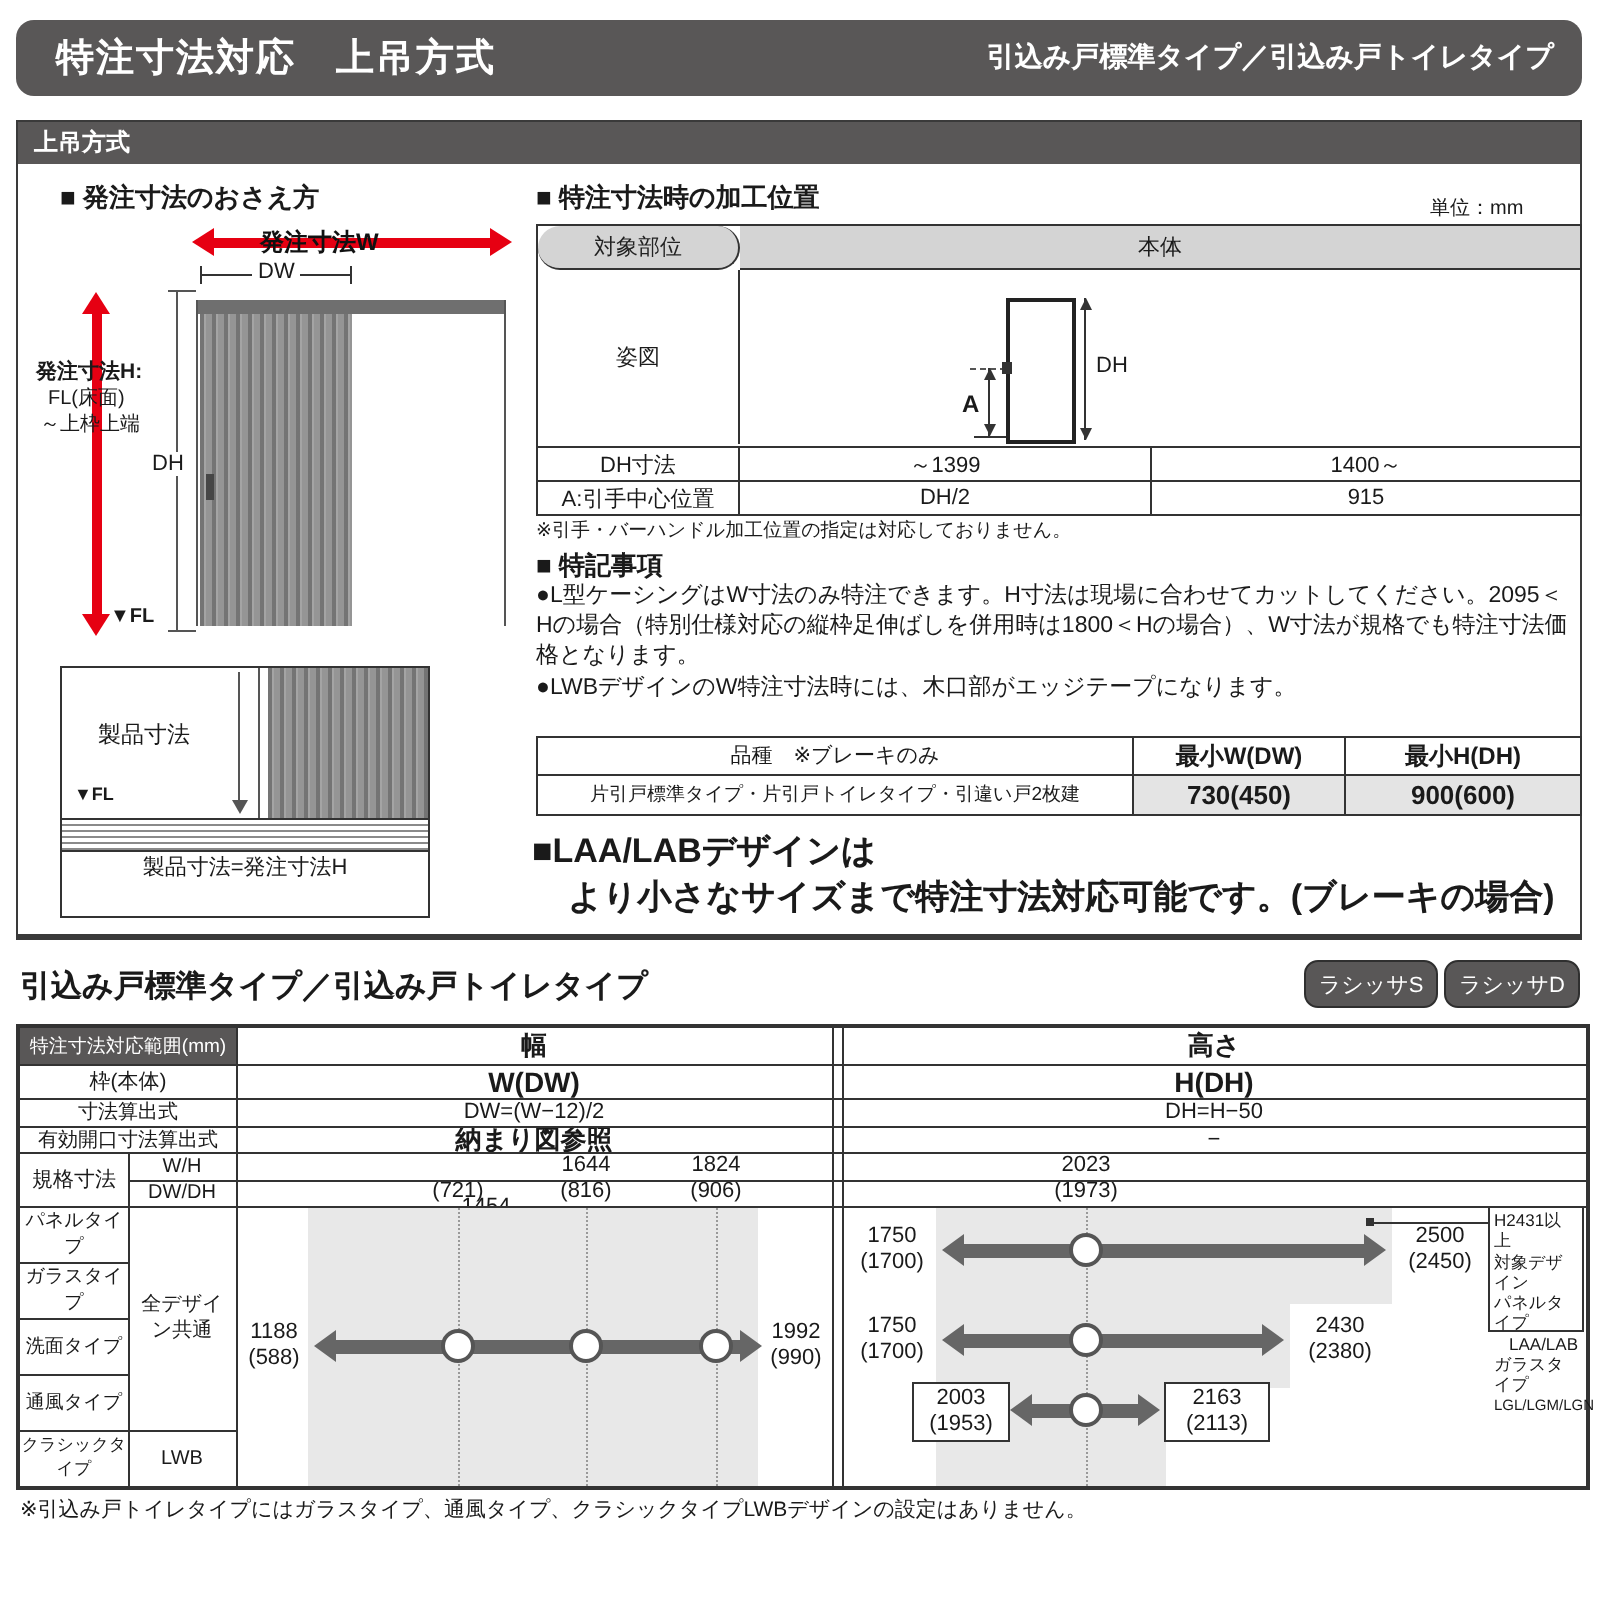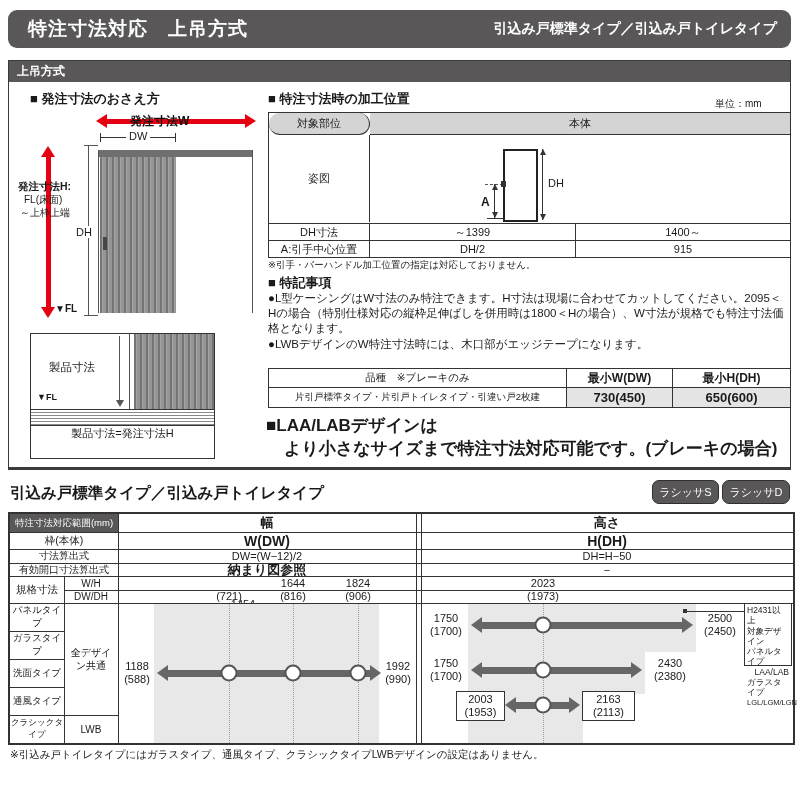--- a/index.html
+++ b/index.html
@@ -141,21 +141,21 @@
   <div class="abs b" style="left:268px;top:274px;font-size:13px;">■ 特記事項</div>
   <div class="abs" style="left:268px;top:291px;width:518px;font-size:11.5px;line-height:15px;">●L型ケーシングはW寸法のみ特注できます。H寸法は現場に合わせてカットしてください。2095＜Hの場合（特別仕様対応の縦枠足伸ばしを併用時は1800＜Hの場合）、W寸法が規格でも特注寸法価格となります。</div>
   <div class="abs" style="left:268px;top:337px;width:518px;font-size:11.5px;line-height:15px;">●LWBデザインのW特注寸法時には、木口部がエッジテープになります。</div>
 
   <div class="abs" style="left:268px;top:368px;width:521px;height:38px;border:1px solid #333;background:#fff;">
     <div class="cell" style="left:0;top:0;width:297px;height:18px;font-size:10.5px;border-right:1px solid #333;border-bottom:1px solid #333;">品種　※ブレーキのみ</div>
     <div class="cell b" style="left:298px;top:0;width:105px;height:18px;font-size:12px;border-right:1px solid #333;border-bottom:1px solid #333;">最小W(DW)</div>
     <div class="cell b" style="left:404px;top:0;width:117px;height:18px;font-size:12px;border-bottom:1px solid #333;">最小H(DH)</div>
     <div class="cell" style="left:0;top:19px;width:297px;height:19px;font-size:9.5px;border-right:1px solid #333;">片引戸標準タイプ・片引戸トイレタイプ・引違い戸2枚建</div>
     <div class="cell b" style="left:298px;top:19px;width:105px;height:19px;font-size:13px;background:#e4e4e4;border-right:1px solid #333;">730(450)</div>
-    <div class="cell b" style="left:404px;top:19px;width:117px;height:19px;font-size:13px;background:#e4e4e4;">650(600)</div>
+    <div class="cell b" style="left:404px;top:19px;width:117px;height:19px;font-size:13px;background:#e4e4e4;">900(600)</div>
   </div>
 
   <div class="abs b" style="left:266px;top:414px;font-size:17px;">■LAA/LABデザインは</div>
   <div class="abs b" style="left:284px;top:437px;font-size:17px;">より小さなサイズまで特注寸法対応可能です。(ブレーキの場合)</div>
 
   <div class="abs b" style="left:10px;top:483px;font-size:15.5px;">引込み戸標準タイプ／引込み戸トイレタイプ</div>
   <div class="btn" style="left:652px;top:480px;width:65px;height:22px;">ラシッサS</div>
   <div class="btn" style="left:722px;top:480px;width:66px;height:22px;">ラシッサD</div>
 
   <div class="abs" style="left:8px;top:512px;width:783px;height:229px;border:2px solid #333;box-sizing:content-box;background:#fff;">

